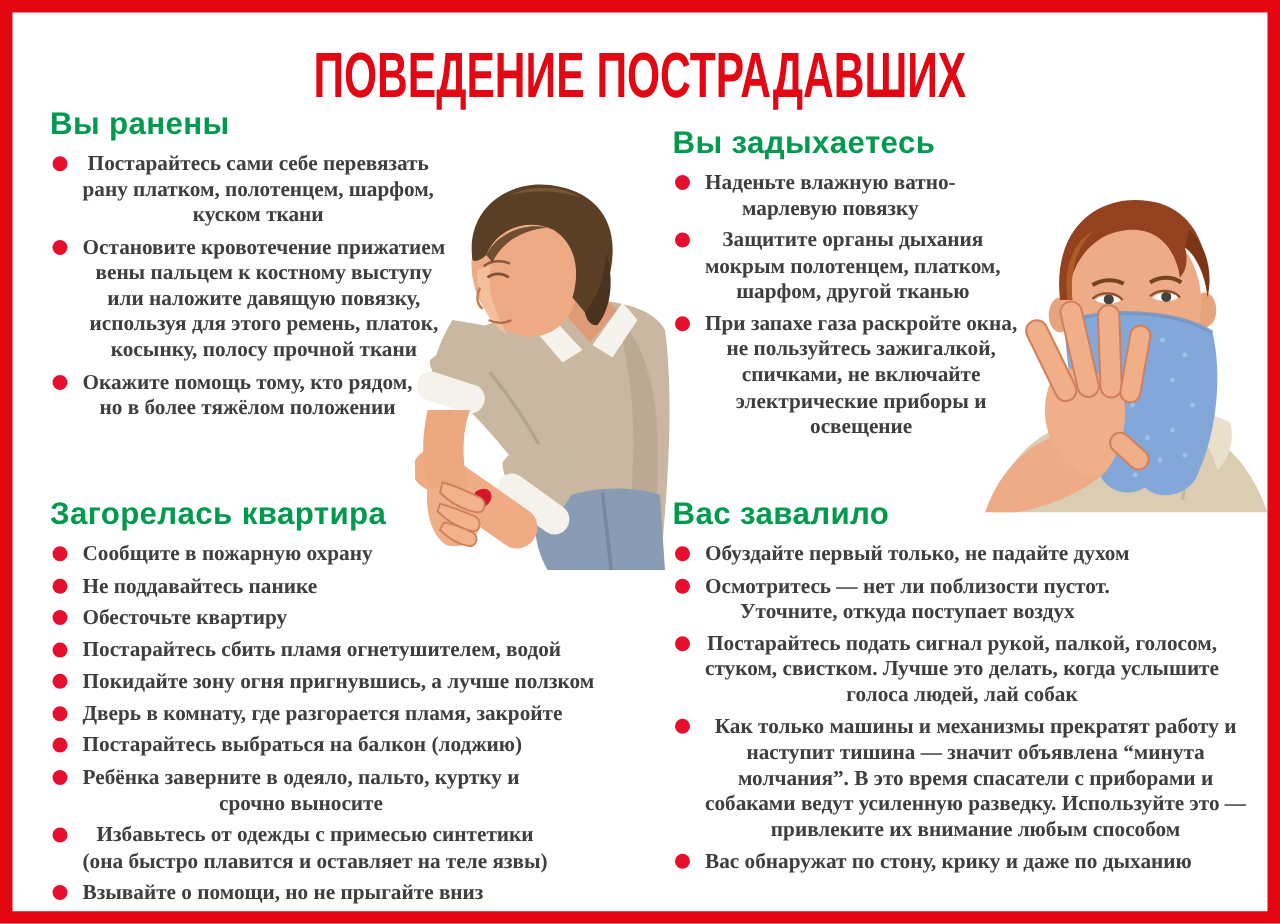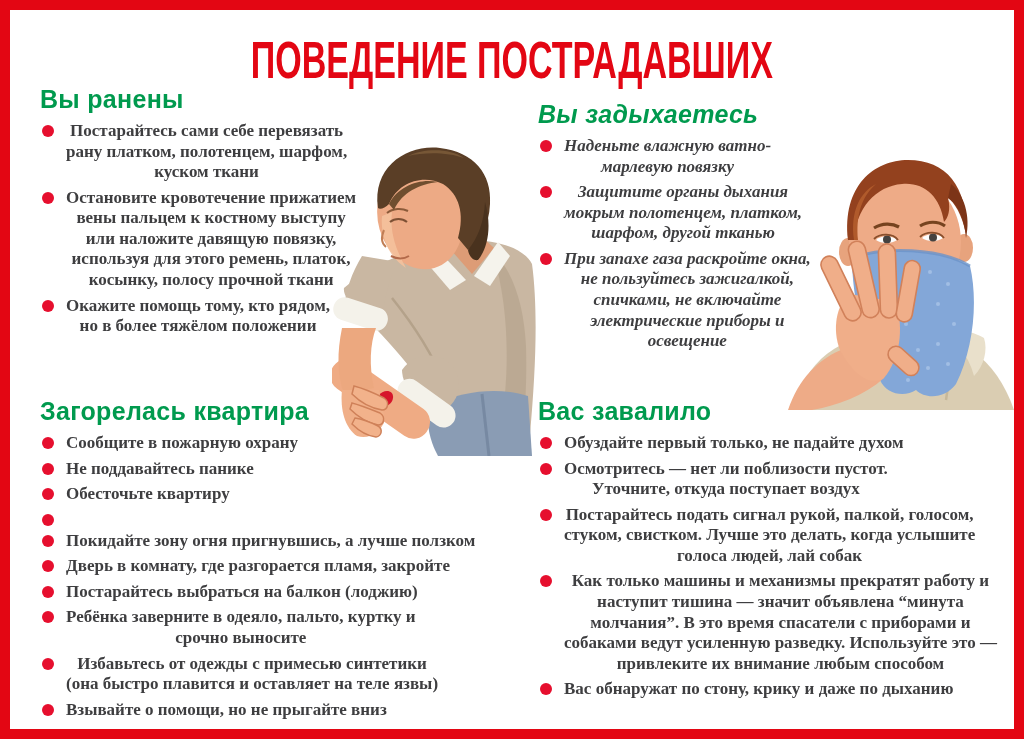--- a/index.html
+++ b/index.html
@@ -13,21 +13,21 @@
   body{font-family:"Liberation Serif","DejaVu Serif",serif;}
   .poster{position:relative;width:1024px;height:739px;border:10px solid var(--c-red);background:#fff;overflow:hidden;}
   .title{position:absolute;top:22px;left:0;width:100%;text-align:center;z-index:2;}
   .title-text{display:inline-block;font-family:"Liberation Sans","DejaVu Sans",sans-serif;font-weight:bold;font-size:37px;color:var(--c-red);transform:scale(0.92,1.38);transform-origin:center top;white-space:nowrap;}
   .illustration{position:absolute;z-index:1;}
   #ill-1{left:322px;top:128px;width:212px;height:318px;}
   #ill-2{left:778px;top:142px;width:236px;height:258px;}
   .illustration svg{width:100%;height:100%;display:block;}
   .section{position:absolute;z-index:3;}
   #section-wounded{left:30px;top:75px;width:335px;}
-  #section-suffocating{left:528px;top:90px;width:330px;font-style:italic;}
+  #section-suffocating{left:528px;top:90px;width:330px;}
   #section-fire{left:30px;top:387px;width:505px;}
   #section-buried{left:528px;top:387px;width:490px;}
   .section h2{font-family:"Liberation Sans","DejaVu Sans",sans-serif;font-weight:bold;font-size:25px;letter-spacing:0.3px;color:var(--c-green);margin-bottom:7px;}
   .items{list-style:none;text-align:center;}
   .items li{display:flex;gap:12px;margin-bottom:5px;align-items:flex-start;}
   .bullet{flex:none;width:12px;height:12px;border-radius:50%;background:var(--c-bullet);margin-top:4px;margin-left:2px;}
   .item-text{font-size:17px;font-weight:bold;color:var(--c-text);line-height:1.21;white-space:pre-line;}
 </style>
 </head>
 <body>
@@ -241,20 +241,21 @@
         <li>
           <span class="bullet"></span>
           <span class="item-text">Не поддавайтесь панике</span>
         </li>
         <li>
           <span class="bullet"></span>
           <span class="item-text">Обесточьте квартиру</span>
         </li>
         <li>
           <span class="bullet"></span>
+          <span class="item-text">Постарайтесь сбить пламя огнетушителем, водой</span>
         </li>
         <li>
           <span class="bullet"></span>
           <span class="item-text">Покидайте зону огня пригнувшись, а лучше ползком</span>
         </li>
         <li>
           <span class="bullet"></span>
           <span class="item-text">Дверь в комнату, где разгорается пламя, закройте</span>
         </li>
         <li>

